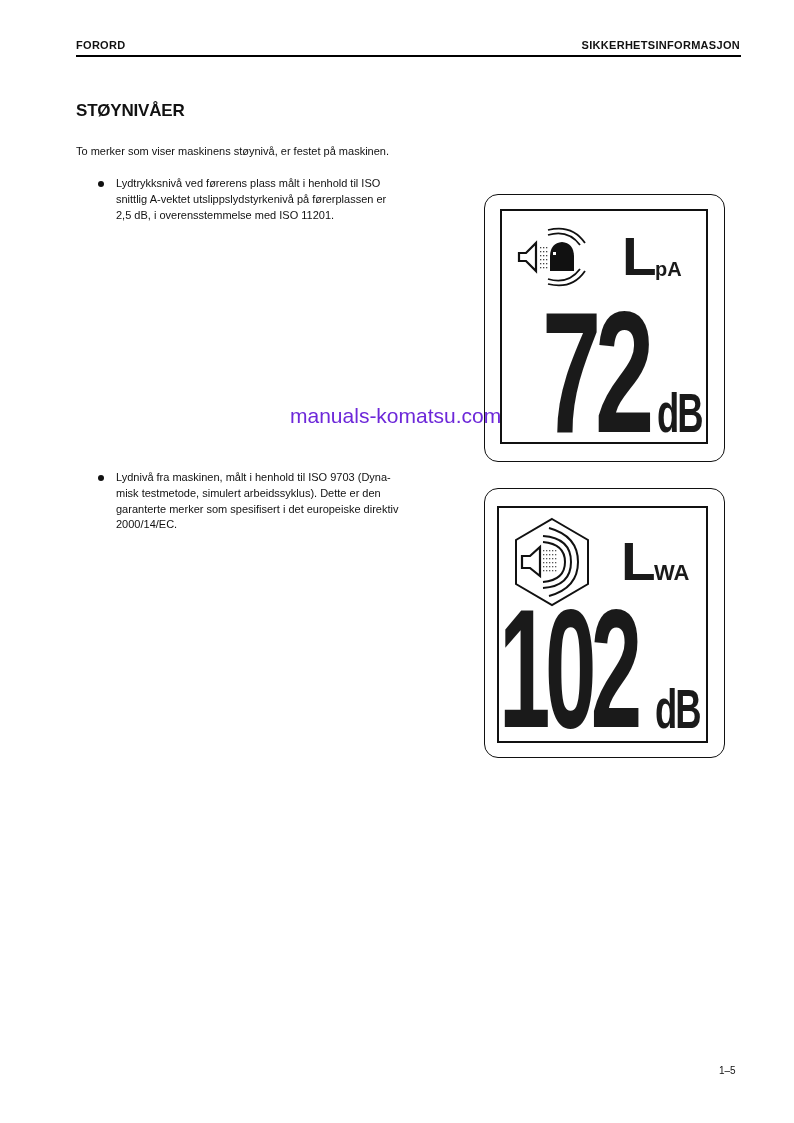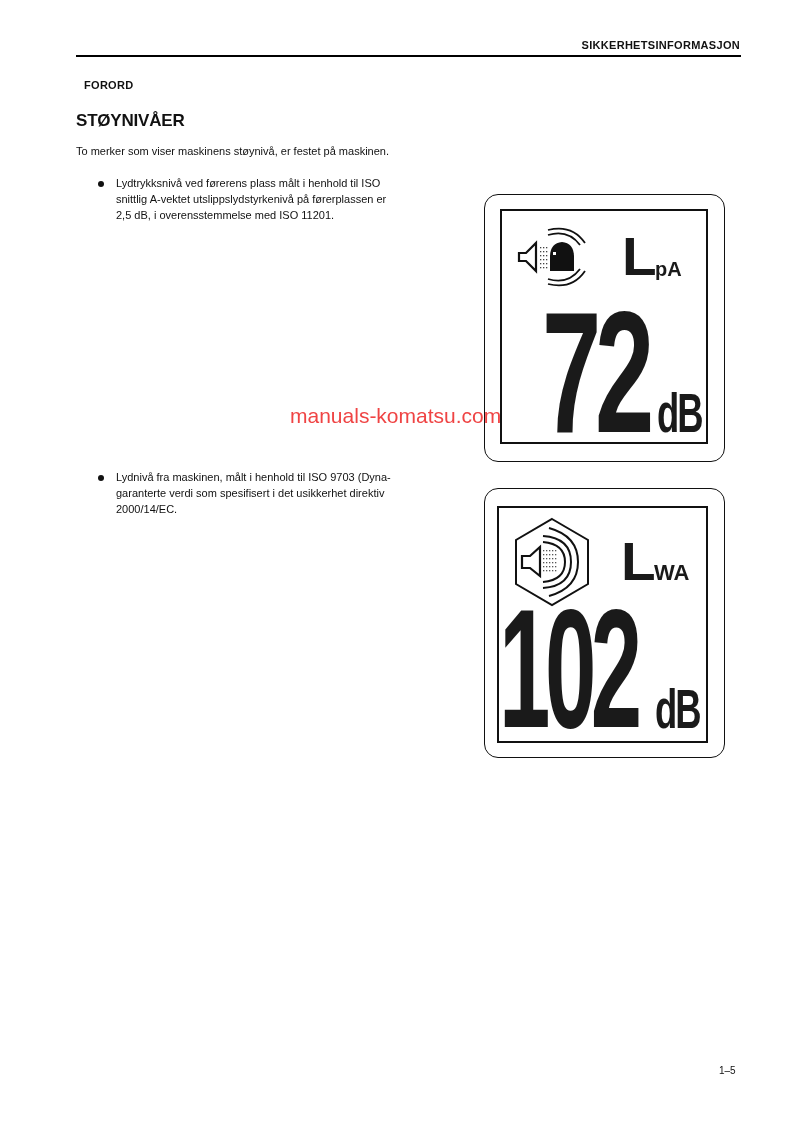--- a/index.html
+++ b/index.html
@@ -1,55 +1,56 @@
 <!DOCTYPE html>
 <html><head>
 <meta charset="utf-8">
 <style>
   html,body{margin:0;padding:0;background:#fff;}
   body{width:794px;height:1123px;position:relative;overflow:hidden;font-family:"Liberation Sans",sans-serif;color:#111;}
   .abs{position:absolute;}
   .hdr{top:39px;font-size:11px;font-weight:bold;letter-spacing:0.3px;}
   .rule{left:76px;top:55px;width:665px;height:2px;background:#000;}
-  .title{left:76px;top:111px;font-size:17px;font-weight:bold;letter-spacing:-0.2px;}
+  .title{left:76px;top:101px;font-size:17px;font-weight:bold;letter-spacing:-0.2px;}
   .intro{left:76px;top:145px;font-size:11px;}
   .bullet{left:98px;font-size:11px;}
   .bullet .dot{position:absolute;left:0;top:5px;width:6px;height:6px;border-radius:50%;background:#111;}
   .bullet .txt{position:absolute;left:18px;top:0;width:331px;line-height:15.8px;text-align:justify;}
   .txt .line{display:block;white-space:nowrap;}
   .label-box{left:484px;width:239px;border:1.3px solid #111;border-radius:14px;background:#fff;}
   .inner{position:absolute;border:2px solid #111;background:#fff;}
   .big{position:absolute;font-weight:bold;font-family:"Liberation Sans",sans-serif;color:#1a1a1a;transform-origin:left bottom;}
-  .watermark{left:290px;top:404px;font-size:21px;color:#ef4444;}
+  .watermark{left:290px;top:404px;font-size:21px;color:#6d28d9;}
   .pageno{left:719px;top:1065px;font-size:10px;}
 </style>
 </head>
 <body>
 
-<div class="abs hdr" style="left:84px;margin-top:40px;">FORORD</div>
+<div class="abs hdr" style="left:76px;">FORORD</div>
 <div class="abs hdr" style="right:54px;margin-left:28px;">SIKKERHETSINFORMASJON</div>
 <div class="abs rule"></div>
 
 <div class="abs title">STØYNIVÅER</div>
 <div class="abs intro">To merker som viser maskinens støynivå, er festet på maskinen.</div>
 
 <div class="abs bullet" style="top:176px;">
   <span class="dot"></span>
   <div class="txt">
     <span class="line">Lydtrykksnivå ved førerens plass målt i henhold til ISO</span>
     <span class="line">snittlig A-vektet utslippslydstyrkenivå på førerplassen er</span>
     <span class="line">2,5 dB, i overensstemmelse med ISO 11201.</span>
   </div>
 </div>
 
 <div class="abs bullet" style="top:470px;">
   <span class="dot"></span>
   <div class="txt">
     <span class="line">Lydnivå fra maskinen, målt i henhold til ISO 9703 (Dyna-</span>
-    <span class="line">garanterte verdi som spesifisert i det usikkerhet direktiv</span>
+    <span class="line">misk testmetode, simulert arbeidssyklus). Dette er den</span>
+    <span class="line">garanterte merker som spesifisert i det europeiske direktiv</span>
     <span class="line">2000/14/EC.</span>
   </div>
 </div>
 
 <div class="abs label-box" style="top:194px;height:266px;">
   <div class="inner" style="left:15px;top:14px;width:204px;height:231px;">
 
     <svg style="position:absolute;left:14px;top:14px;" width="82" height="68" viewBox="0 0 82 68">
       <polygon points="3,28 10,28 20,18 20,46 10,36 3,36" fill="#fff" stroke="#111" stroke-width="2.2"></polygon>
       <g fill="#444">

